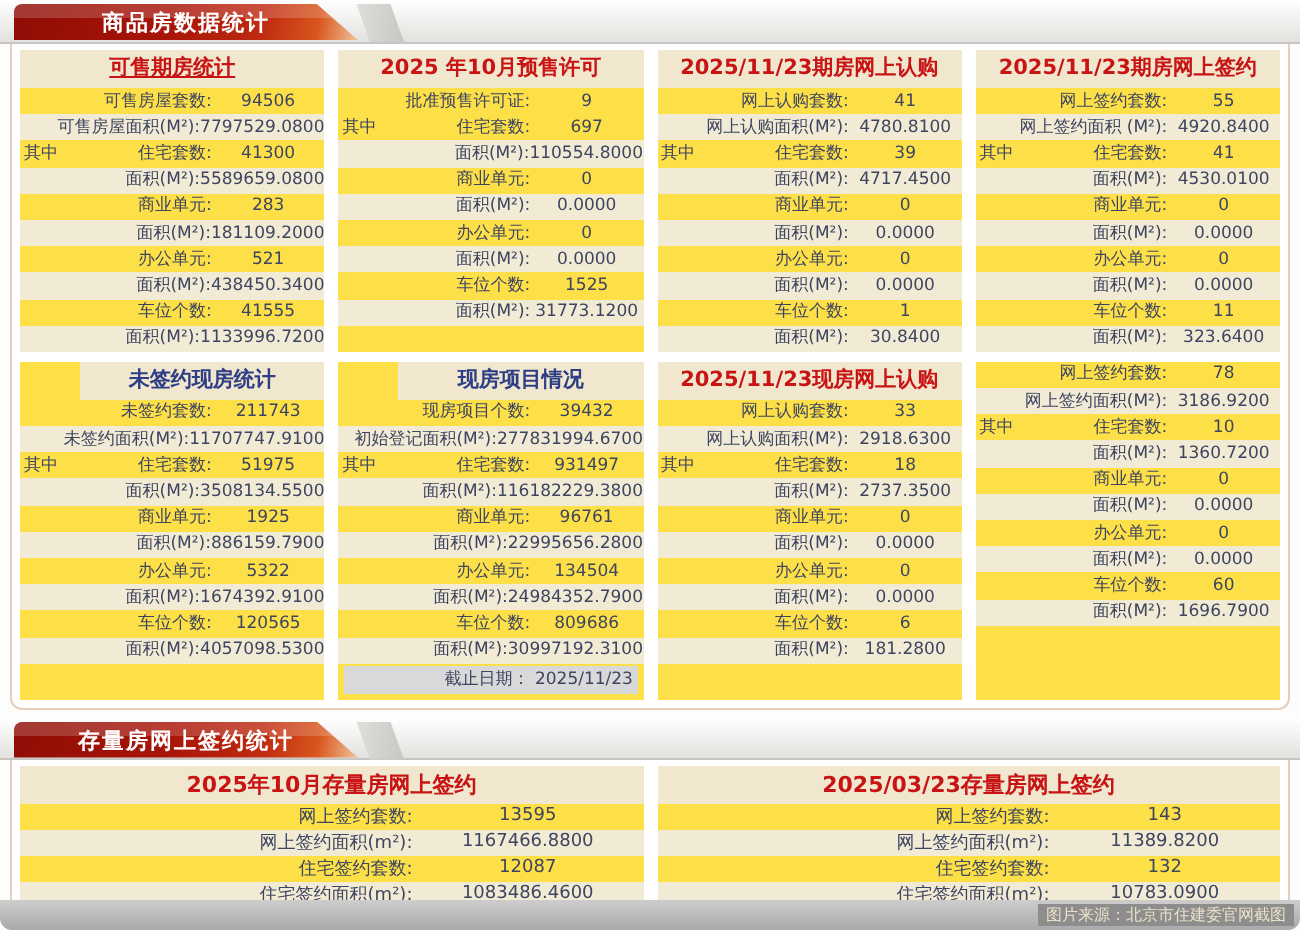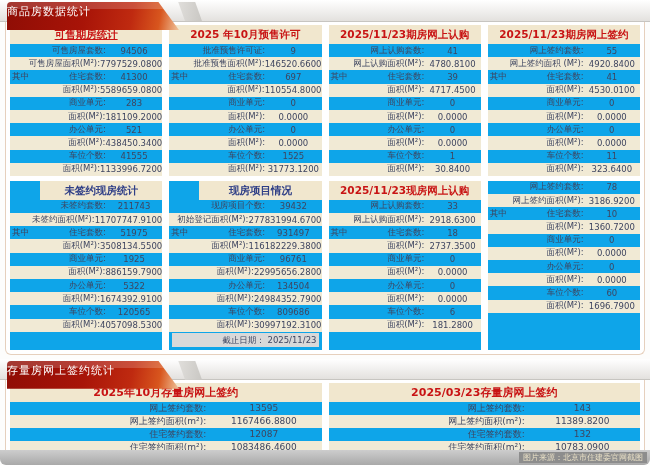--- a/index.html
+++ b/index.html
@@ -2,37 +2,37 @@
 <html><head>
 <meta charset="utf-8">
 <style>
   html,body{margin:0;padding:0;}
   body{font-family:"DejaVu Sans","Liberation Sans",sans-serif;background:#ffffff;}
   .page{position:relative;width:650px;height:465px;background:#fdfdfc;overflow:hidden;}
 
   
   .strip{position:relative;height:21px;background:linear-gradient(#ffffff,#e3e1de);border-bottom:1px solid #c7c5c1;}
   .strip.second{margin-top:4px;height:20px;}
-  .tab{position:absolute;left:7px;top:2px;width:172px;height:28px;line-height:19px;
-       color:#fff;font-weight:normal;font-size:11px;letter-spacing:1px;
+  .tab{position:absolute;left:7px;top:2px;width:172px;height:18px;line-height:19px;text-align:center;
+       color:#fff;font-weight:bold;font-size:11px;letter-spacing:1px;
        background:linear-gradient(100deg,#8f0d05 0%,#a81408 45%,#bf2a10 72%,#d8561e 88%,#f0c49b 100%);
        clip-path:polygon(0 0,88% 0,100% 100%,0 100%);border-top-left-radius:4px;}
   .tab::before{content:"";position:absolute;left:0;top:0;right:0;height:7px;background:rgba(255,255,255,0.18);}
   .tab-tail{position:absolute;left:168px;top:2px;width:34px;height:19px;
        background:linear-gradient(100deg,#e9e7e4,#c9c7c3);clip-path:polygon(30% 0,80% 0,100% 100%,50% 100%);}
 
   
   .container{margin:0 5px;background:#ffffff;border:1px solid #e6d0bd;border-top:none;
              border-radius:0 0 6px 6px;padding:3px 4px 4px 4px;}
   .grid{display:grid;grid-template-columns:repeat(4,1fr);column-gap:7px;}
   .grid+.grid{margin-top:5px;}
   .grid-bottom{grid-template-columns:repeat(2,1fr);}
 
   
-  .panel{background:#0ea5e9;display:flex;flex-direction:column;}
+  .panel{background:#fde047;display:flex;flex-direction:column;}
   .p-title{height:19px;line-height:19px;text-align:center;background:#f1e7ce;font-weight:bold;font-size:10.5px;white-space:nowrap;overflow:hidden;}
   .p-title.red{color:#c81414;}
   .p-title.red-link{color:#c81414;text-decoration:underline;cursor:pointer;}
   .p-title.navy{color:#2e3e86;margin-left:30px;}
   .prow{display:flex;align-items:center;height:13.2px;font-size:8.5px;color:#3e4560;white-space:nowrap;}
   .prow.dark{background:#f1ead5;}
   .prow .lbl{width:63%;text-align:right;position:relative;}
   .prow .lbl .prefix{position:absolute;left:2px;top:0;}
   .prow .val{flex:1;text-align:center;}
   .grid-bottom .prow{height:13px;font-size:9px;}
@@ -105,24 +105,20 @@
             <span class="lbl"><span class="ltext">面积(M²):</span></span>
             <span class="val">1133996.7200</span>
           </div>
         </div>
         <div class="panel">
           <div class="p-title red">2025 年10月预售许可</div>
           <div class="prow light">
             <span class="lbl"><span class="ltext">批准预售许可证:</span></span>
             <span class="val">9</span>
           </div>
-          <div class="prow dark">
-            <span class="lbl"><span class="ltext">批准预售面积(M²):</span></span>
-            <span class="val">146520.6600</span>
-          </div>
           <div class="prow light">
             <span class="lbl"><span class="prefix">其中</span><span class="ltext">住宅套数:</span></span>
             <span class="val">697</span>
           </div>
           <div class="prow dark">
             <span class="lbl"><span class="ltext">面积(M²):</span></span>
             <span class="val">110554.8000</span>
           </div>
           <div class="prow light">
             <span class="lbl"><span class="ltext">商业单元:</span></span>

